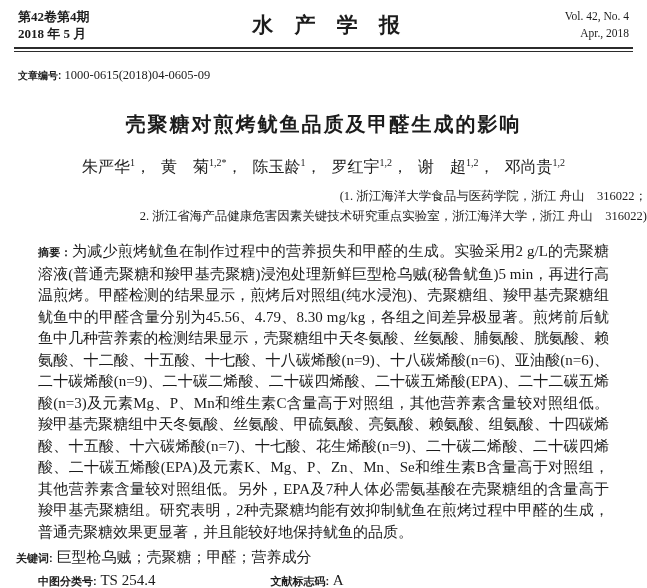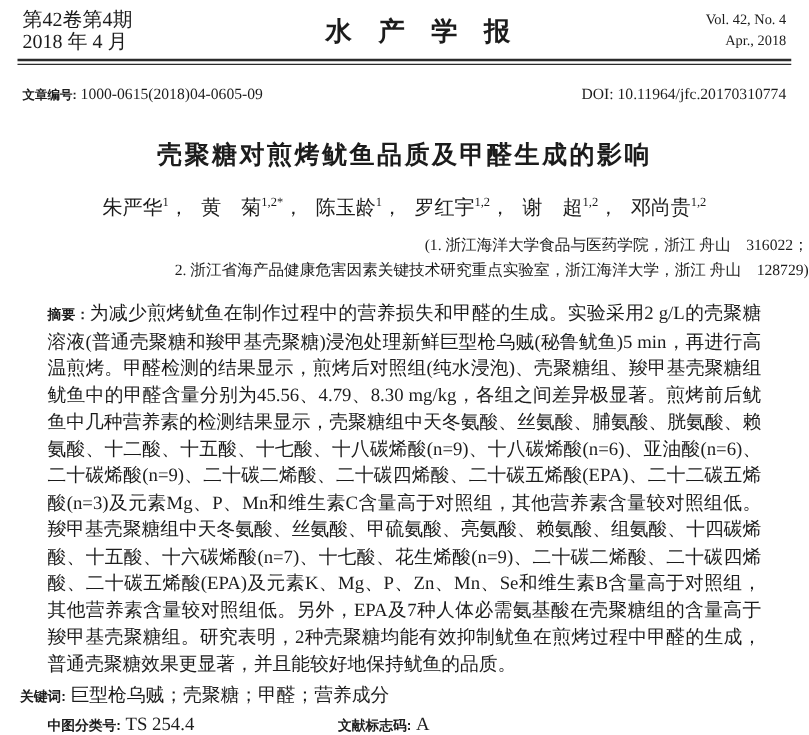--- a/index.html
+++ b/index.html
@@ -6,21 +6,21 @@
   body {
     width:647px; height:588px; overflow:hidden;
     font-family:"Liberation Serif","DejaVu Serif",serif;
     color:#1c1c1c;
     -webkit-font-smoothing:antialiased;
   }
   .page { width:647px; height:588px; box-sizing:border-box; padding-top:8px; position:relative; }
 
   
   .jheader { display:flex; justify-content:space-between; align-items:center; padding:0 18px; }
-  .h-left  { font-size:16px; line-height:17px; white-space:nowrap; }
+  .h-left  { font-size:13px; line-height:17px; white-space:nowrap;font-weight:bold; }
   .h-center{ text-align:center; flex:1; }
   .jt-cn   { font-size:21px; font-weight:bold; letter-spacing:2px; word-spacing:12px; }
   .jt-en   { font-size:11.5px; font-weight:bold; letter-spacing:0.2px; margin-top:3px; }
   .h-right { font-size:11.5px; line-height:17px; text-align:right; white-space:nowrap; }
 
   .double-rule { margin:5px 14px 0 14px; height:2px; border-top:2px solid #2b2b2b; border-bottom:1px solid #2b2b2b; }
 
   
   .meta-row { display:flex; justify-content:space-between; align-items:baseline; padding:0 18px; margin-top:16px; font-size:12.5px; }
   .lab { font-family:"Liberation Sans","DejaVu Sans",sans-serif; font-weight:bold; font-size:10px; }
@@ -48,48 +48,47 @@
   .doc-code { margin-left:115px; }
 </style>
 </head>
 <body>
 
 <div class="page">
 
   <header class="jheader">
     <div class="h-left">
       <div>第42卷第4期</div>
-      <div>2018 年 4 月</div>
+      <div>2018 年 5 月</div>
     </div>
     <div class="h-center">
       <div class="jt-cn">水 产 学 报</div>
     </div>
     <div class="h-right">
       <div>Vol. 42, No. 4</div>
       <div>Apr., 2018</div>
     </div>
   </header>
 
   <div class="double-rule"></div>
 
   <div class="meta-row">
     <div>
       <span class="lab">文章编号:</span>
       <span>1000-0615(2018)04-0605-09</span>
     </div>
-    <div>DOI: 10.11964/jfc.20170310774</div>
   </div>
 
   <h1 class="title">壳聚糖对煎烤鱿鱼品质及甲醛生成的影响</h1>
 
   <div class="authors" id="authors"><span><span>朱严华</span><sup>1</sup></span><span class="sep">，</span><span><span>黄　菊</span><sup>1,2*</sup></span><span class="sep">，</span><span><span>陈玉龄</span><sup>1</sup></span><span class="sep">，</span><span><span>罗红宇</span><sup>1,2</sup></span><span class="sep">，</span><span><span>谢　超</span><sup>1,2</sup></span><span class="sep">，</span><span><span>邓尚贵</span><sup>1,2</sup></span></div>
 
   <div class="affil">
     <div>(1. 浙江海洋大学食品与医药学院，浙江 舟山　316022；</div>
-    <div>2. 浙江省海产品健康危害因素关键技术研究重点实验室，浙江海洋大学，浙江 舟山　128729)</div>
+    <div>2. 浙江省海产品健康危害因素关键技术研究重点实验室，浙江海洋大学，浙江 舟山　316022)</div>
   </div>
 
   <div class="abstract">
     <span class="blab">摘要：</span><span>为减少煎烤鱿鱼在制作过程中的营养损失和甲醛的生成。实验采用2 g/L的壳聚糖溶液(普通壳聚糖和羧甲基壳聚糖)浸泡处理新鲜巨型枪乌贼(秘鲁鱿鱼)5 min，再进行高温煎烤。甲醛检测的结果显示，煎烤后对照组(纯水浸泡)、壳聚糖组、羧甲基壳聚糖组鱿鱼中的甲醛含量分别为45.56、4.79、8.30 mg/kg，各组之间差异极显著。煎烤前后鱿鱼中几种营养素的检测结果显示，壳聚糖组中天冬氨酸、丝氨酸、脯氨酸、胱氨酸、赖氨酸、十二酸、十五酸、十七酸、十八碳烯酸(n=9)、十八碳烯酸(n=6)、亚油酸(n=6)、二十碳烯酸(n=9)、二十碳二烯酸、二十碳四烯酸、二十碳五烯酸(EPA)、二十二碳五烯酸(n=3)及元素Mg、P、Mn和维生素C含量高于对照组，其他营养素含量较对照组低。羧甲基壳聚糖组中天冬氨酸、丝氨酸、甲硫氨酸、亮氨酸、赖氨酸、组氨酸、十四碳烯酸、十五酸、十六碳烯酸(n=7)、十七酸、花生烯酸(n=9)、二十碳二烯酸、二十碳四烯酸、二十碳五烯酸(EPA)及元素K、Mg、P、Zn、Mn、Se和维生素B含量高于对照组，其他营养素含量较对照组低。另外，EPA及7种人体必需氨基酸在壳聚糖组的含量高于羧甲基壳聚糖组。研究表明，2种壳聚糖均能有效抑制鱿鱼在煎烤过程中甲醛的生成，普通壳聚糖效果更显著，并且能较好地保持鱿鱼的品质。</span>
   </div>
 
   <div class="keywords">
     <span class="blab">关键词:</span>
     <span>巨型枪乌贼；壳聚糖；甲醛；营养成分</span>
   </div>

